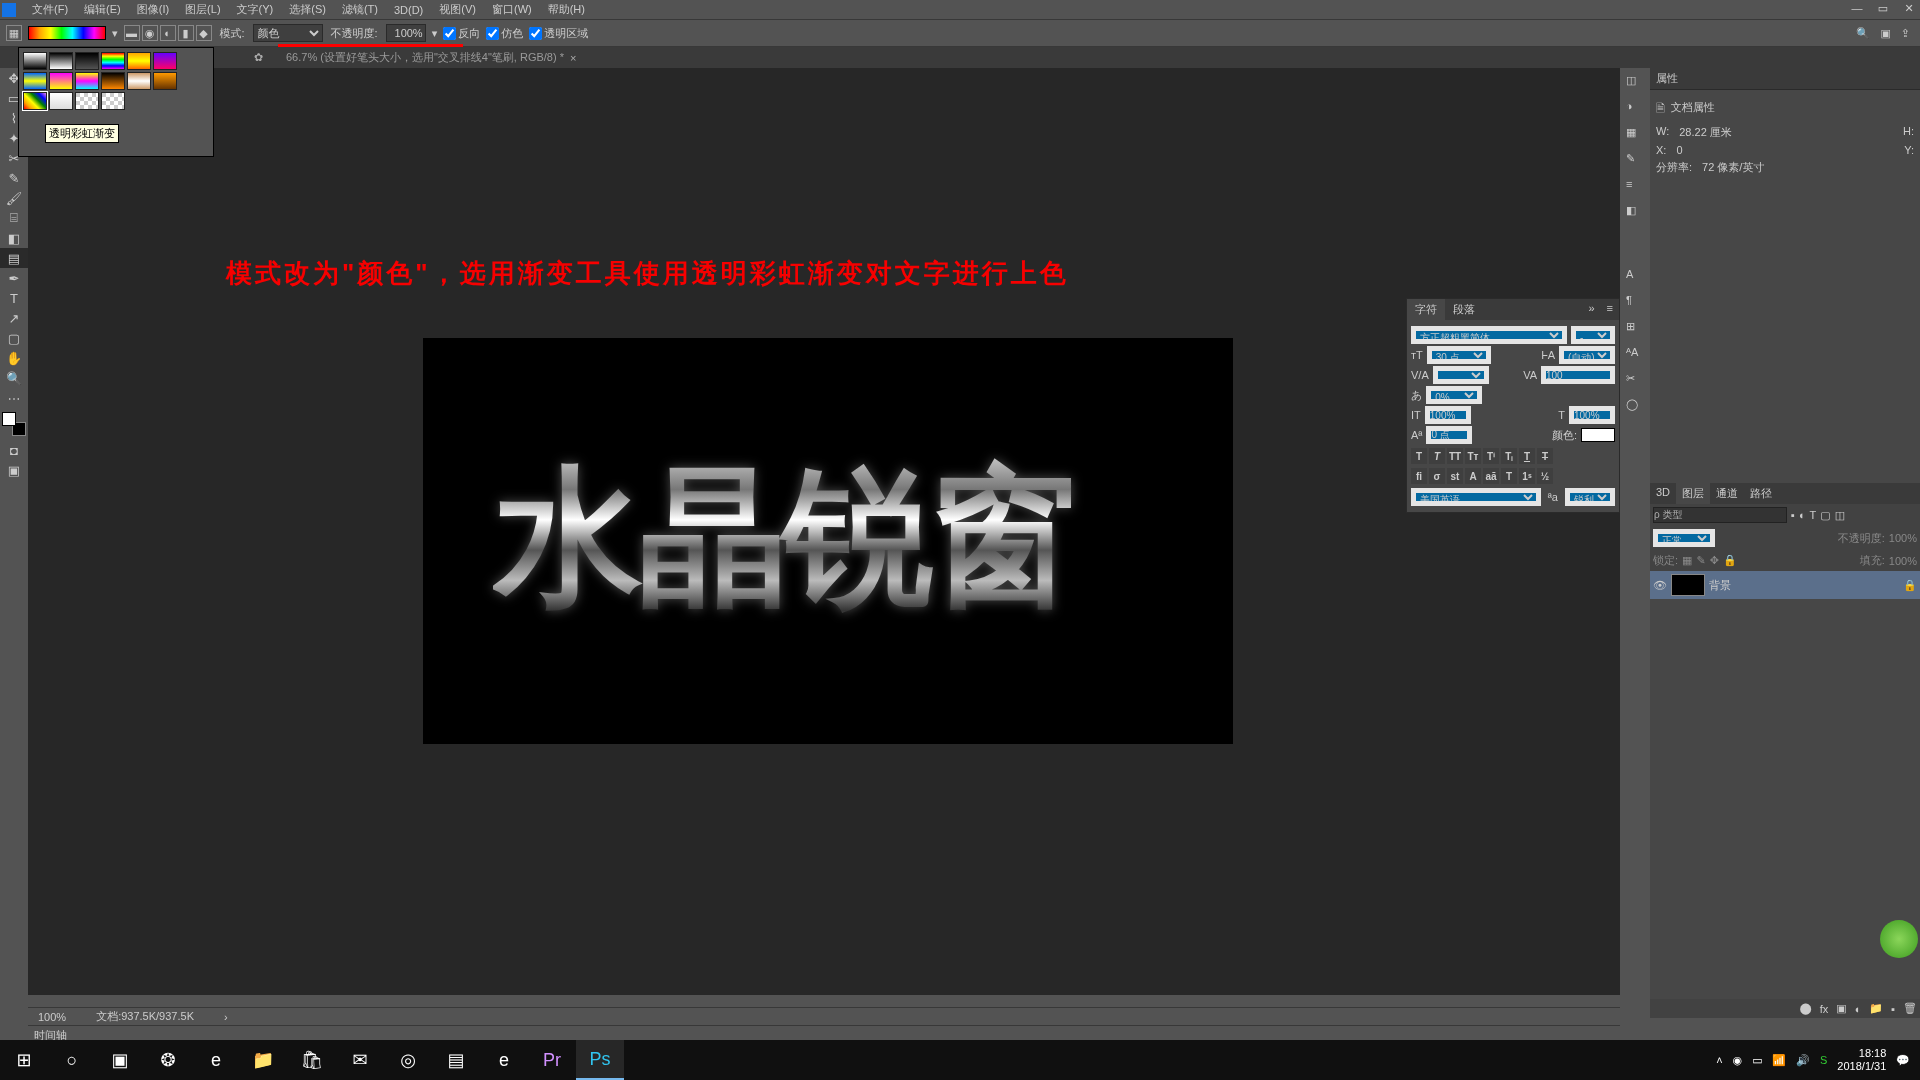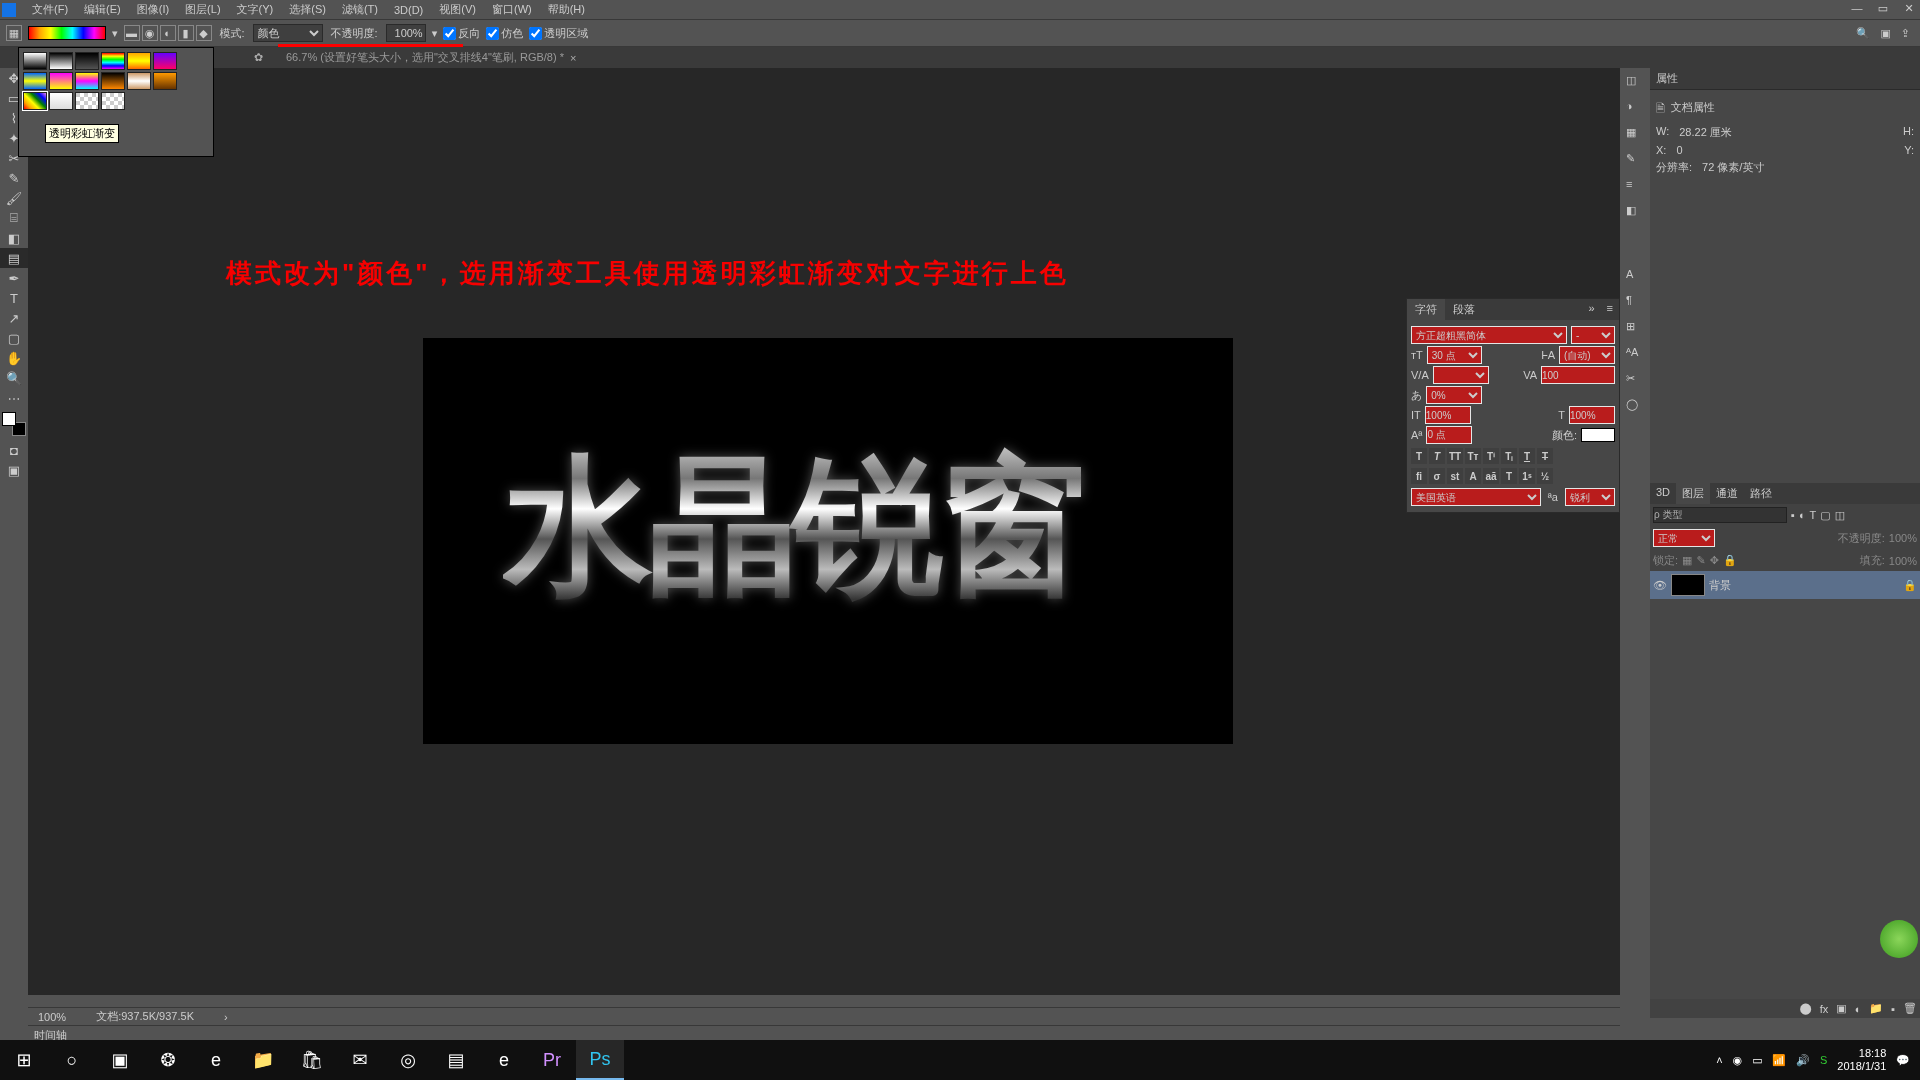--- a/index.html
+++ b/index.html
@@ -41,40 +41,39 @@
 .sw { width:24px; height:18px; border:1px solid #222; }
 .sw.sel { outline:1px solid #fff; }
 .swatch-tip { position:absolute; left:45px; top:124px; background:#ffffe1; border:1px solid #000; color:#000; font-size:11px; padding:1px 3px; z-index:30; }
 
 
 .canvas-wrap { position:absolute; left:28px; top:68px; right:300px; bottom:85px; background:#272727; }
 .artwork { position:absolute; left:395px; top:270px; width:810px; height:406px; background:#000; }
 .red-note { position:absolute; left:198px; top:188px; color:#f70000; font-weight:bold; font-size:26px; letter-spacing:3px; }
 
 
-.chrome-text { position:absolute; left:70px; top:90px; font-size:150px; font-weight:900; font-family:"Impact","Arial Black",sans-serif; letter-spacing:-5px;
+.chrome-text { position:absolute; left:70px; top:101px; font-size:150px; font-weight:900; font-family:"Impact","Arial Black",sans-serif; letter-spacing:-5px;
   background: linear-gradient(180deg,#eee 0%,#777 25%,#fff 40%,#555 55%,#bbb 70%,#333 85%,#999 100%);
   -webkit-background-clip:text; background-clip:text; color:transparent;
   filter: drop-shadow(0 0 6px rgba(255,255,255,.3));
-  margin-left: 10px;
 }
 
 
 .right-strip { position:absolute; right:270px; top:68px; width:30px; background:#535353; height:520px; display:flex; flex-direction:column; align-items:center; gap:8px; padding-top:6px; }
 .right-strip .ic { width:18px; height:18px; }
 .right-panels { position:absolute; right:0; top:68px; width:270px; background:#474747; height:950px; display:flex; flex-direction:column; }
 .panel-head { background:#3a3a3a; padding:3px 6px; font-size:11px; color:#ccc; border-bottom:1px solid #2a2a2a; }
 .properties { padding:6px; font-size:11px; }
 .properties .row { display:flex; gap:10px; padding:2px 0; }
 .char-panel { position:absolute; right:300px; top:298px; width:214px; background:#474747; border:1px solid #2a2a2a; z-index:15; font-size:11px; color:#ccc; }
 .char-tabs { display:flex; background:#3a3a3a; }
 .char-tab { padding:3px 8px; }
 .char-tab.active { background:#474747; }
 .char-body { padding:4px; }
-.mini-sel { background:#b91c1c; border:1px solid #e5e5e5; color:#ccc; font-size:10px; height:18px; }
+.mini-sel { background:#0369a1; border:5px solid #e5e5e5; color:#ccc; font-size:10px; height:18px; }
 .char-body .r { display:flex; align-items:center; gap:4px; margin:2px 0; }
 .style-btns { display:flex; gap:2px; margin-top:4px; }
 .sb { width:16px; height:16px; background:#3f3f3f; display:flex; align-items:center; justify-content:center; font-size:10px; font-weight:bold; }
 
 
 .layers-tabs{display:flex;background:#3a3a3a}
 .layers-tabs span{padding:3px 6px;font-size:11px}
 .layers-tabs .act{background:#474747}
 .layers-toolbar{display:flex;align-items:center;gap:4px;padding:3px;background:#424242}
 .layers-toolbar input{flex:0 0 60px;height:16px;background:#333;border:1px solid #222;color:#aaa;font-size:10px}
@@ -312,21 +311,21 @@
     <span style="margin-left:auto;padding:3px 6px">»</span>
     <span style="padding:3px 6px">≡</span>
   </div>
   <div class="char-body">
     <div class="r">
         <select class="mini-sel" style="flex:1"><option>方正超粗黑简体</option></select>
         <select class="mini-sel" style="width:44px"><option>-</option></select>
       </div>
     <div class="r">
         <span>тT</span>
-        <select class="mini-sel" style="width:55px"><option>30 点</option></select>
+        <select class="mini-sel" style="width:64px"><option>30 点</option></select>
         <span style="margin-left:auto">ⱵA</span>
         <select class="mini-sel" style="width:56px"><option>(自动)</option></select>
       </div>
     <div class="r">
         <span>V/A</span>
         <select class="mini-sel" style="width:56px"><option></option></select>
         <span style="margin-left:auto">VA</span>
         <input class="mini-sel" style="width: 74px;" value="100">
       </div>
     <div class="r">

